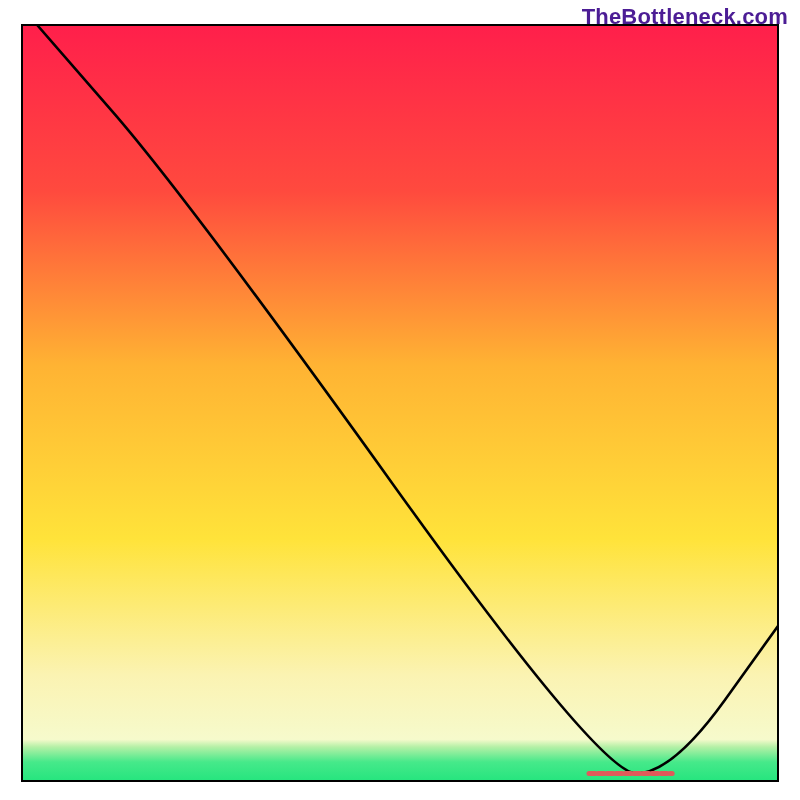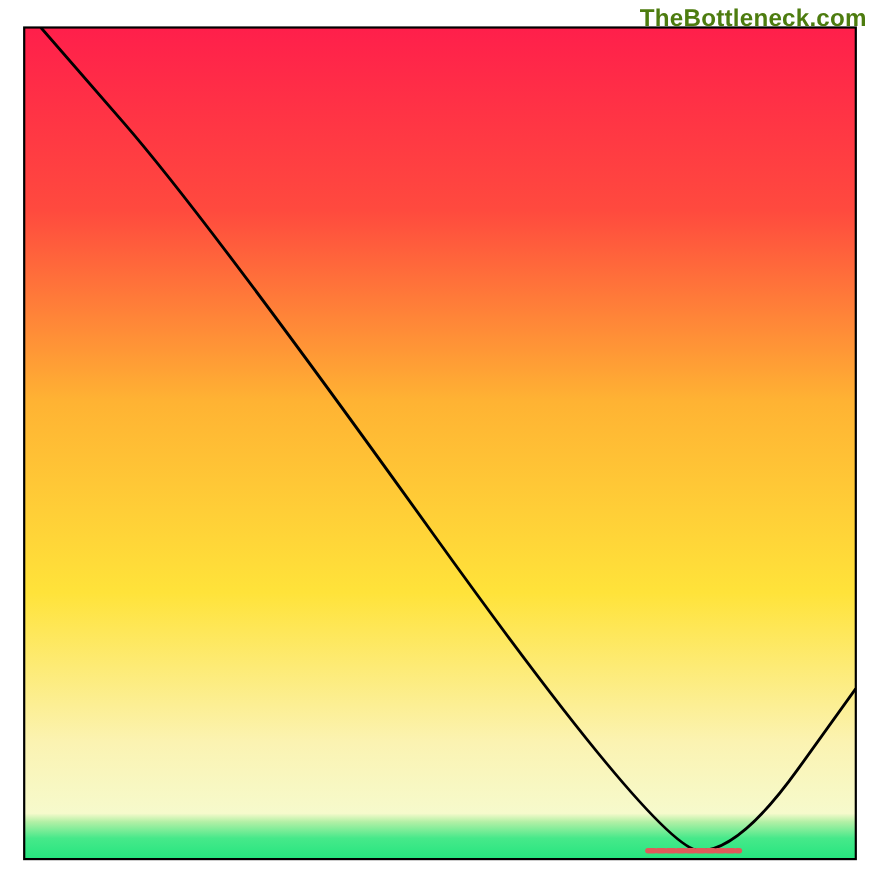--- a/index.html
+++ b/index.html
@@ -15,21 +15,21 @@
     position: relative;
     width: 800px;
     height: 800px;
   }
   .watermark {
     position: absolute;
     top: 4px;
     right: 12px;
     font-size: 22px;
     font-weight: 600;
-    color: #4d7c0f;
+    color: #4c1d95;
     letter-spacing: 0.2px;
   }
   svg {
     position: absolute;
     left: 0;
     top: 0;
   }
 </style>
 </head>
 <body>

